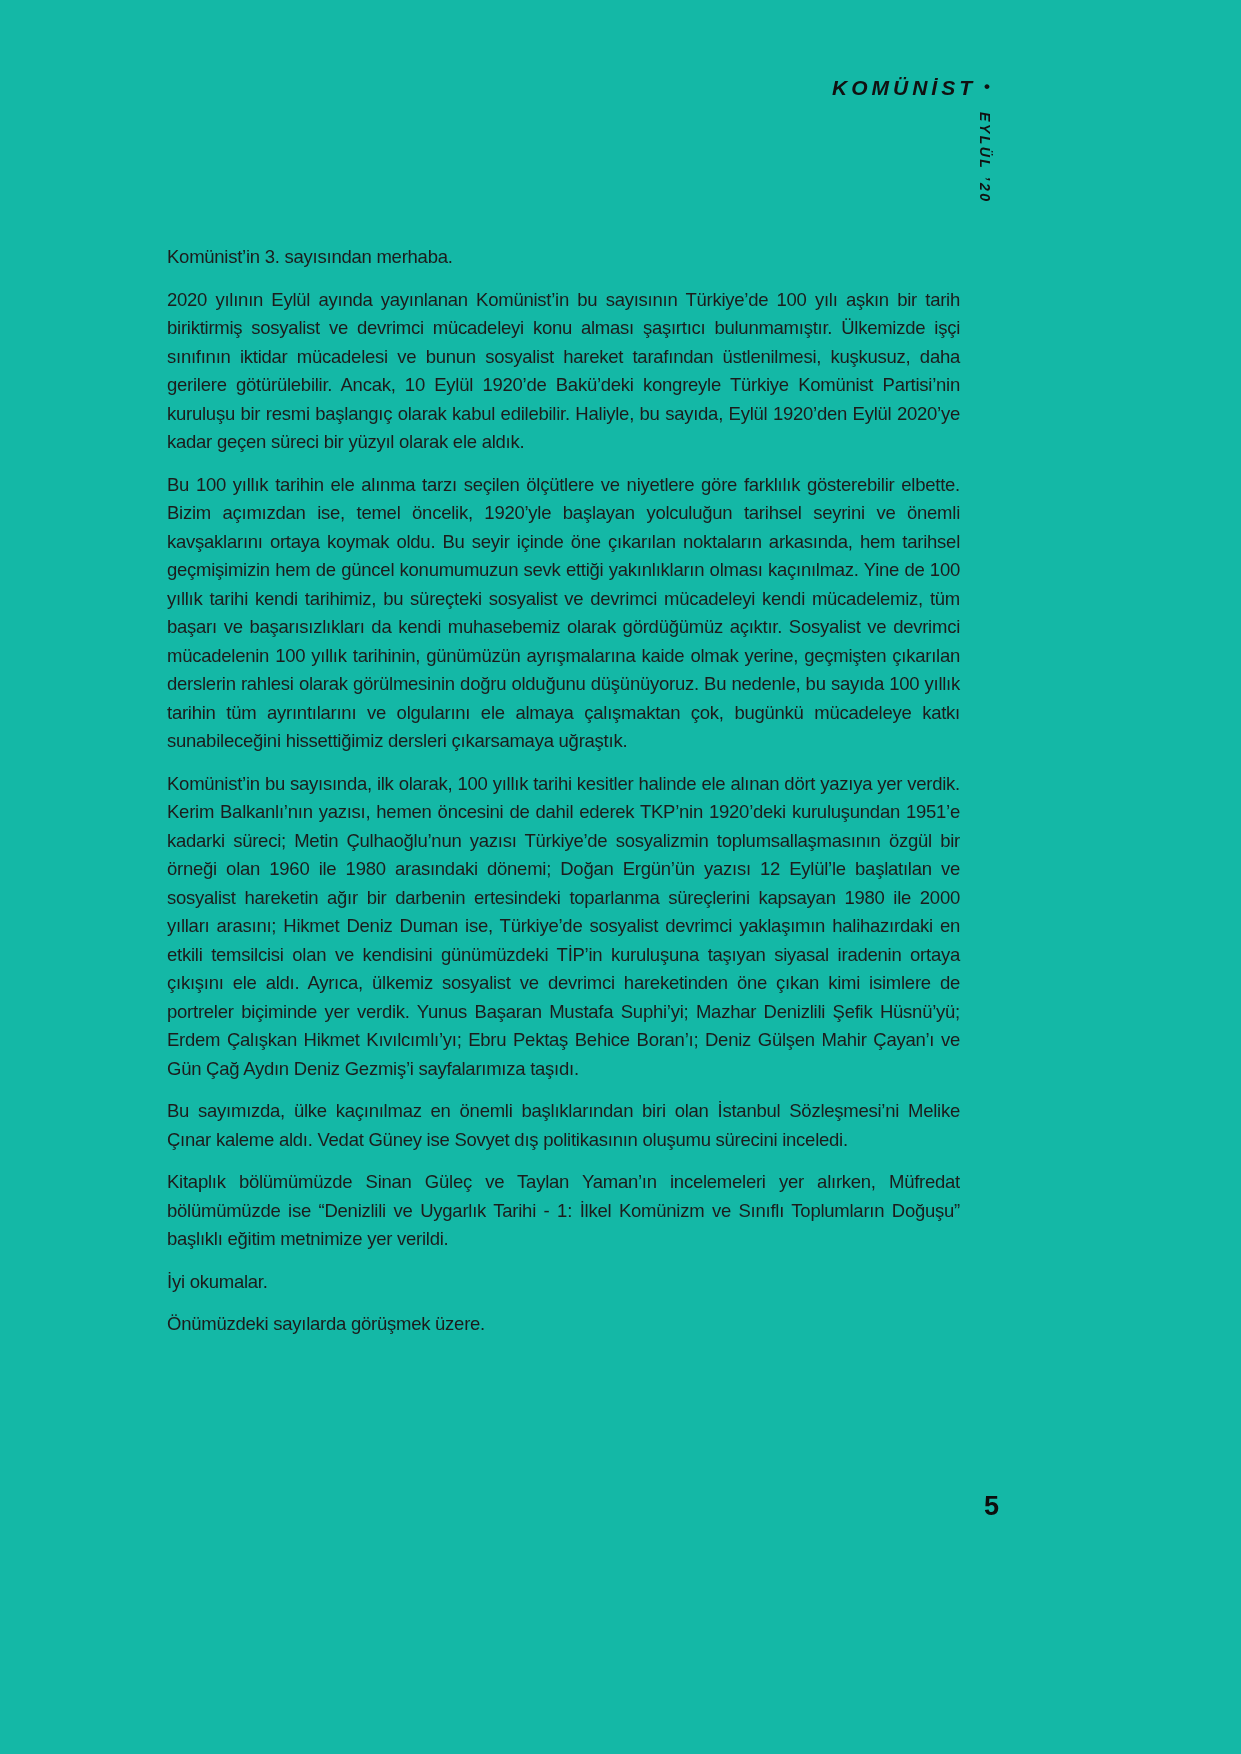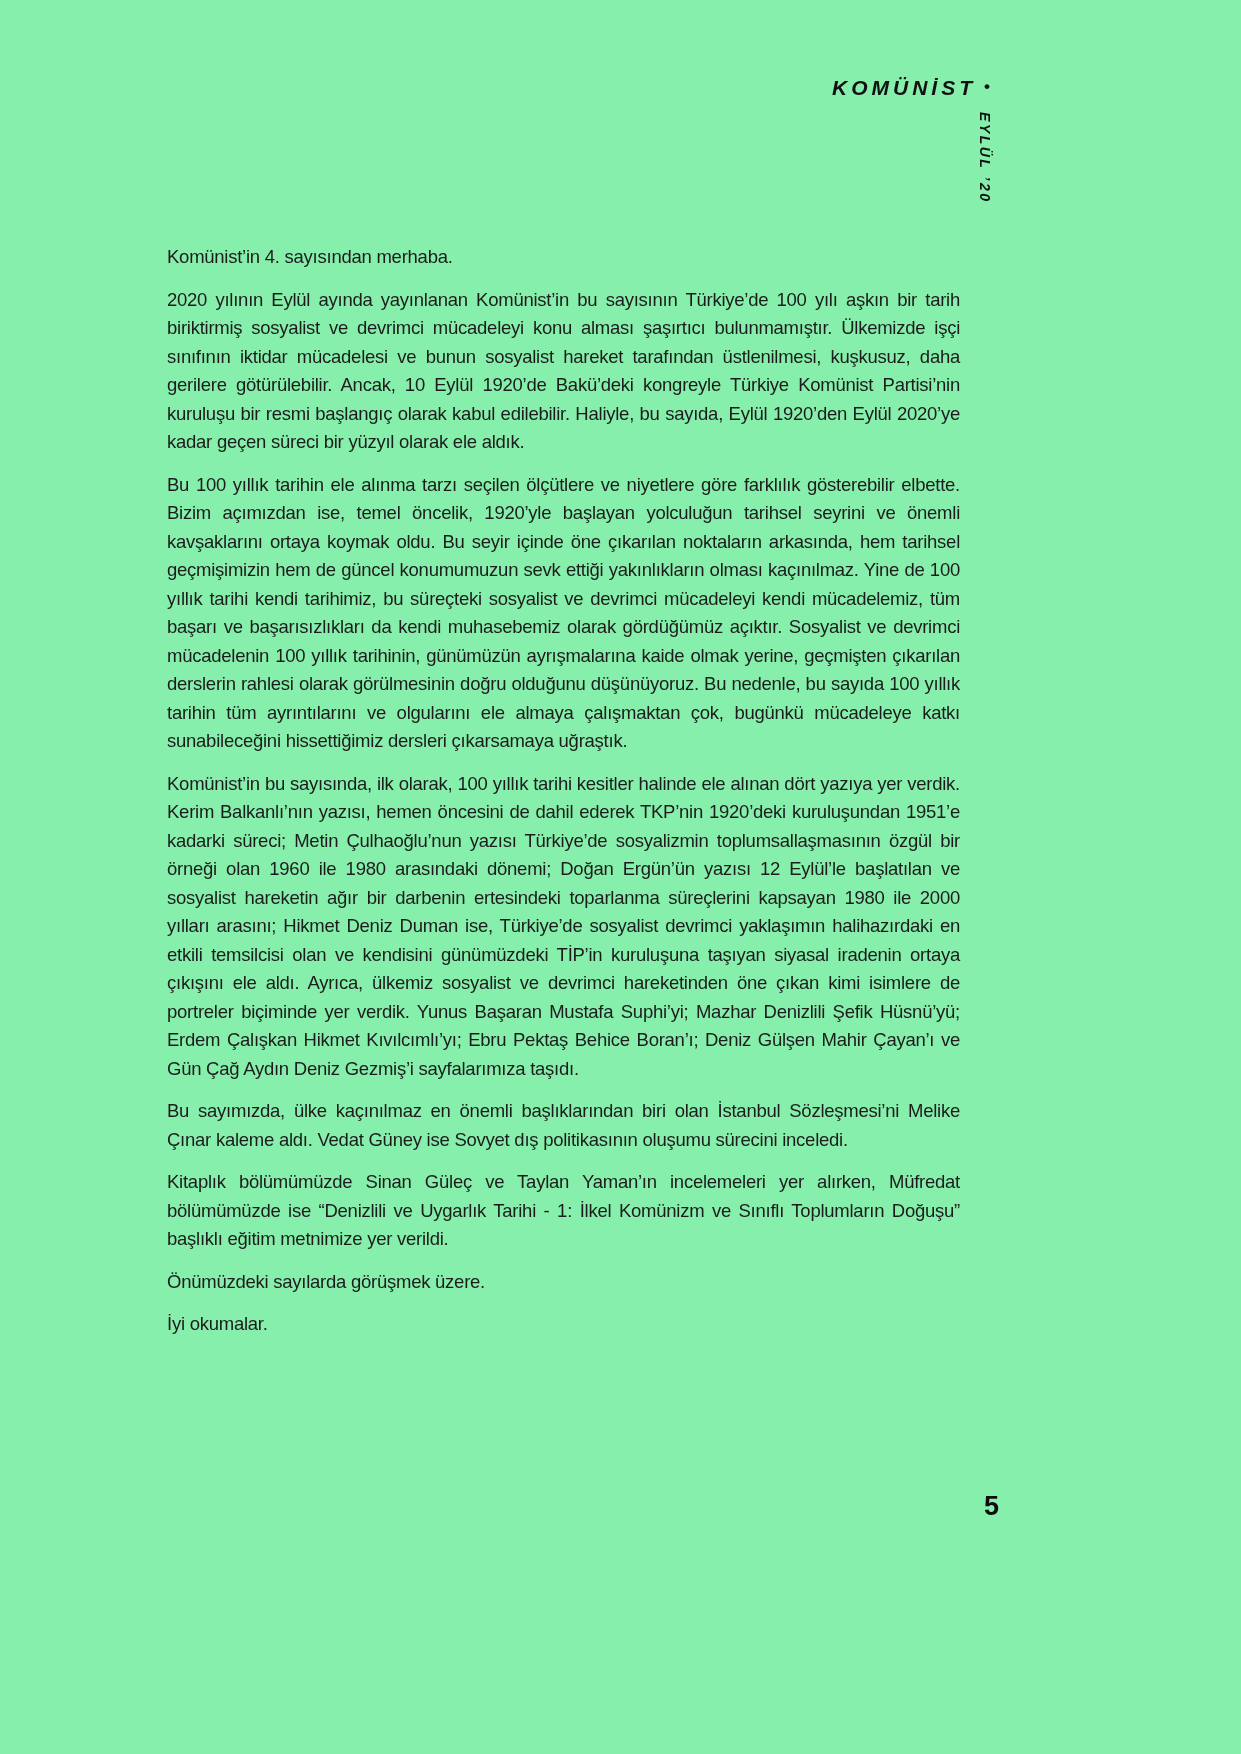--- a/index.html
+++ b/index.html
@@ -8,21 +8,21 @@
     width: 1241px;
     height: 1754px;
     position: relative;
     font-family: "Liberation Sans", sans-serif;
     color: #1c1c1c;
     overflow: hidden;
   }
   .page {
     position: absolute;
     inset: 0;
-    background: #86efac;
+    background: #14b8a6;
   }
   .masthead {
     position: absolute;
     top: 76px;
     right: 251px;
     font-size: 21px;
     font-weight: bold;
     font-style: italic;
     letter-spacing: 4px;
     color: #111111;
@@ -90,25 +90,25 @@
 
   <div class="masthead">
     <span>KOMÜNİST</span>
     <span class="bullet">•</span>
   </div>
 
   <div class="issue-date">EYLÜL ’20</div>
 
 
   <div class="content">
-    <p>Komünist’in 4. sayısından merhaba.</p>
+    <p>Komünist’in 3. sayısından merhaba.</p>
     <p>2020 yılının Eylül ayında yayınlanan Komünist’in bu sayısının Türkiye’de 100 yılı aşkın bir tarih biriktirmiş sosyalist ve devrimci mücadeleyi konu alması şaşırtıcı bulunmamıştır. Ülkemizde işçi sınıfının iktidar mücadelesi ve bunun sosyalist hareket tarafından üstlenilmesi, kuşkusuz, daha gerilere götürülebilir. Ancak, 10 Eylül 1920’de Bakü’deki kongreyle Türkiye Komünist Partisi’nin kuruluşu bir resmi başlangıç olarak kabul edilebilir. Haliyle, bu sayıda, Eylül 1920’den Eylül 2020’ye kadar geçen süreci bir yüzyıl olarak ele aldık.</p>
     <p>Bu 100 yıllık tarihin ele alınma tarzı seçilen ölçütlere ve niyetlere göre farklılık gösterebilir elbette. Bizim açımızdan ise, temel öncelik, 1920’yle başlayan yolculuğun tarihsel seyrini ve önemli kavşaklarını ortaya koymak oldu. Bu seyir içinde öne çıkarılan noktaların arkasında, hem tarihsel geçmişimizin hem de güncel konumumuzun sevk ettiği yakınlıkların olması kaçınılmaz. Yine de 100 yıllık tarihi kendi tarihimiz, bu süreçteki sosyalist ve devrimci mücadeleyi kendi mücadelemiz, tüm başarı ve başarısızlıkları da kendi muhasebemiz olarak gördüğümüz açıktır. Sosyalist ve devrimci mücadelenin 100 yıllık tarihinin, günümüzün ayrışmalarına kaide olmak yerine, geçmişten çıkarılan derslerin rahlesi olarak görülmesinin doğru olduğunu düşünüyoruz. Bu nedenle, bu sayıda 100 yıllık tarihin tüm ayrıntılarını ve olgularını ele almaya çalışmaktan çok, bugünkü mücadeleye katkı sunabileceğini hissettiğimiz dersleri çıkarsamaya uğraştık.</p>
     <p>Komünist’in bu sayısında, ilk olarak, 100 yıllık tarihi kesitler halinde ele alınan dört yazıya yer verdik. Kerim Balkanlı’nın yazısı, hemen öncesini de dahil ederek TKP’nin 1920’deki kuruluşundan 1951’e kadarki süreci; Metin Çulhaoğlu’nun yazısı Türkiye’de sosyalizmin toplumsallaşmasının özgül bir örneği olan 1960 ile 1980 arasındaki dönemi; Doğan Ergün’ün yazısı 12 Eylül’le başlatılan ve sosyalist hareketin ağır bir darbenin ertesindeki toparlanma süreçlerini kapsayan 1980 ile 2000 yılları arasını; Hikmet Deniz Duman ise, Türkiye’de sosyalist devrimci yaklaşımın halihazırdaki en etkili temsilcisi olan ve kendisini günümüzdeki TİP’in kuruluşuna taşıyan siyasal iradenin ortaya çıkışını ele aldı. Ayrıca, ülkemiz sosyalist ve devrimci hareketinden öne çıkan kimi isimlere de portreler biçiminde yer verdik. Yunus Başaran Mustafa Suphi’yi; Mazhar Denizlili Şefik Hüsnü’yü; Erdem Çalışkan Hikmet Kıvılcımlı’yı; Ebru Pektaş Behice Boran’ı; Deniz Gülşen Mahir Çayan’ı ve Gün Çağ Aydın Deniz Gezmiş’i sayfalarımıza taşıdı.</p>
     <p>Bu sayımızda, ülke kaçınılmaz en önemli başlıklarından biri olan İstanbul Sözleşmesi’ni Melike Çınar kaleme aldı. Vedat Güney ise Sovyet dış politikasının oluşumu sürecini inceledi.</p>
     <p>Kitaplık bölümümüzde Sinan Güleç ve Taylan Yaman’ın incelemeleri yer alırken, Müfredat bölümümüzde ise “Denizlili ve Uygarlık Tarihi - 1: İlkel Komünizm ve Sınıflı Toplumların Doğuşu” başlıklı eğitim metnimize yer verildi.</p>
+    <p>İyi okumalar.</p>
     <p>Önümüzdeki sayılarda görüşmek üzere.</p>
-    <p>İyi okumalar.</p>
   </div>
 
   <div class="page-number">5</div>
 
 </div>
 
 </body></html>

